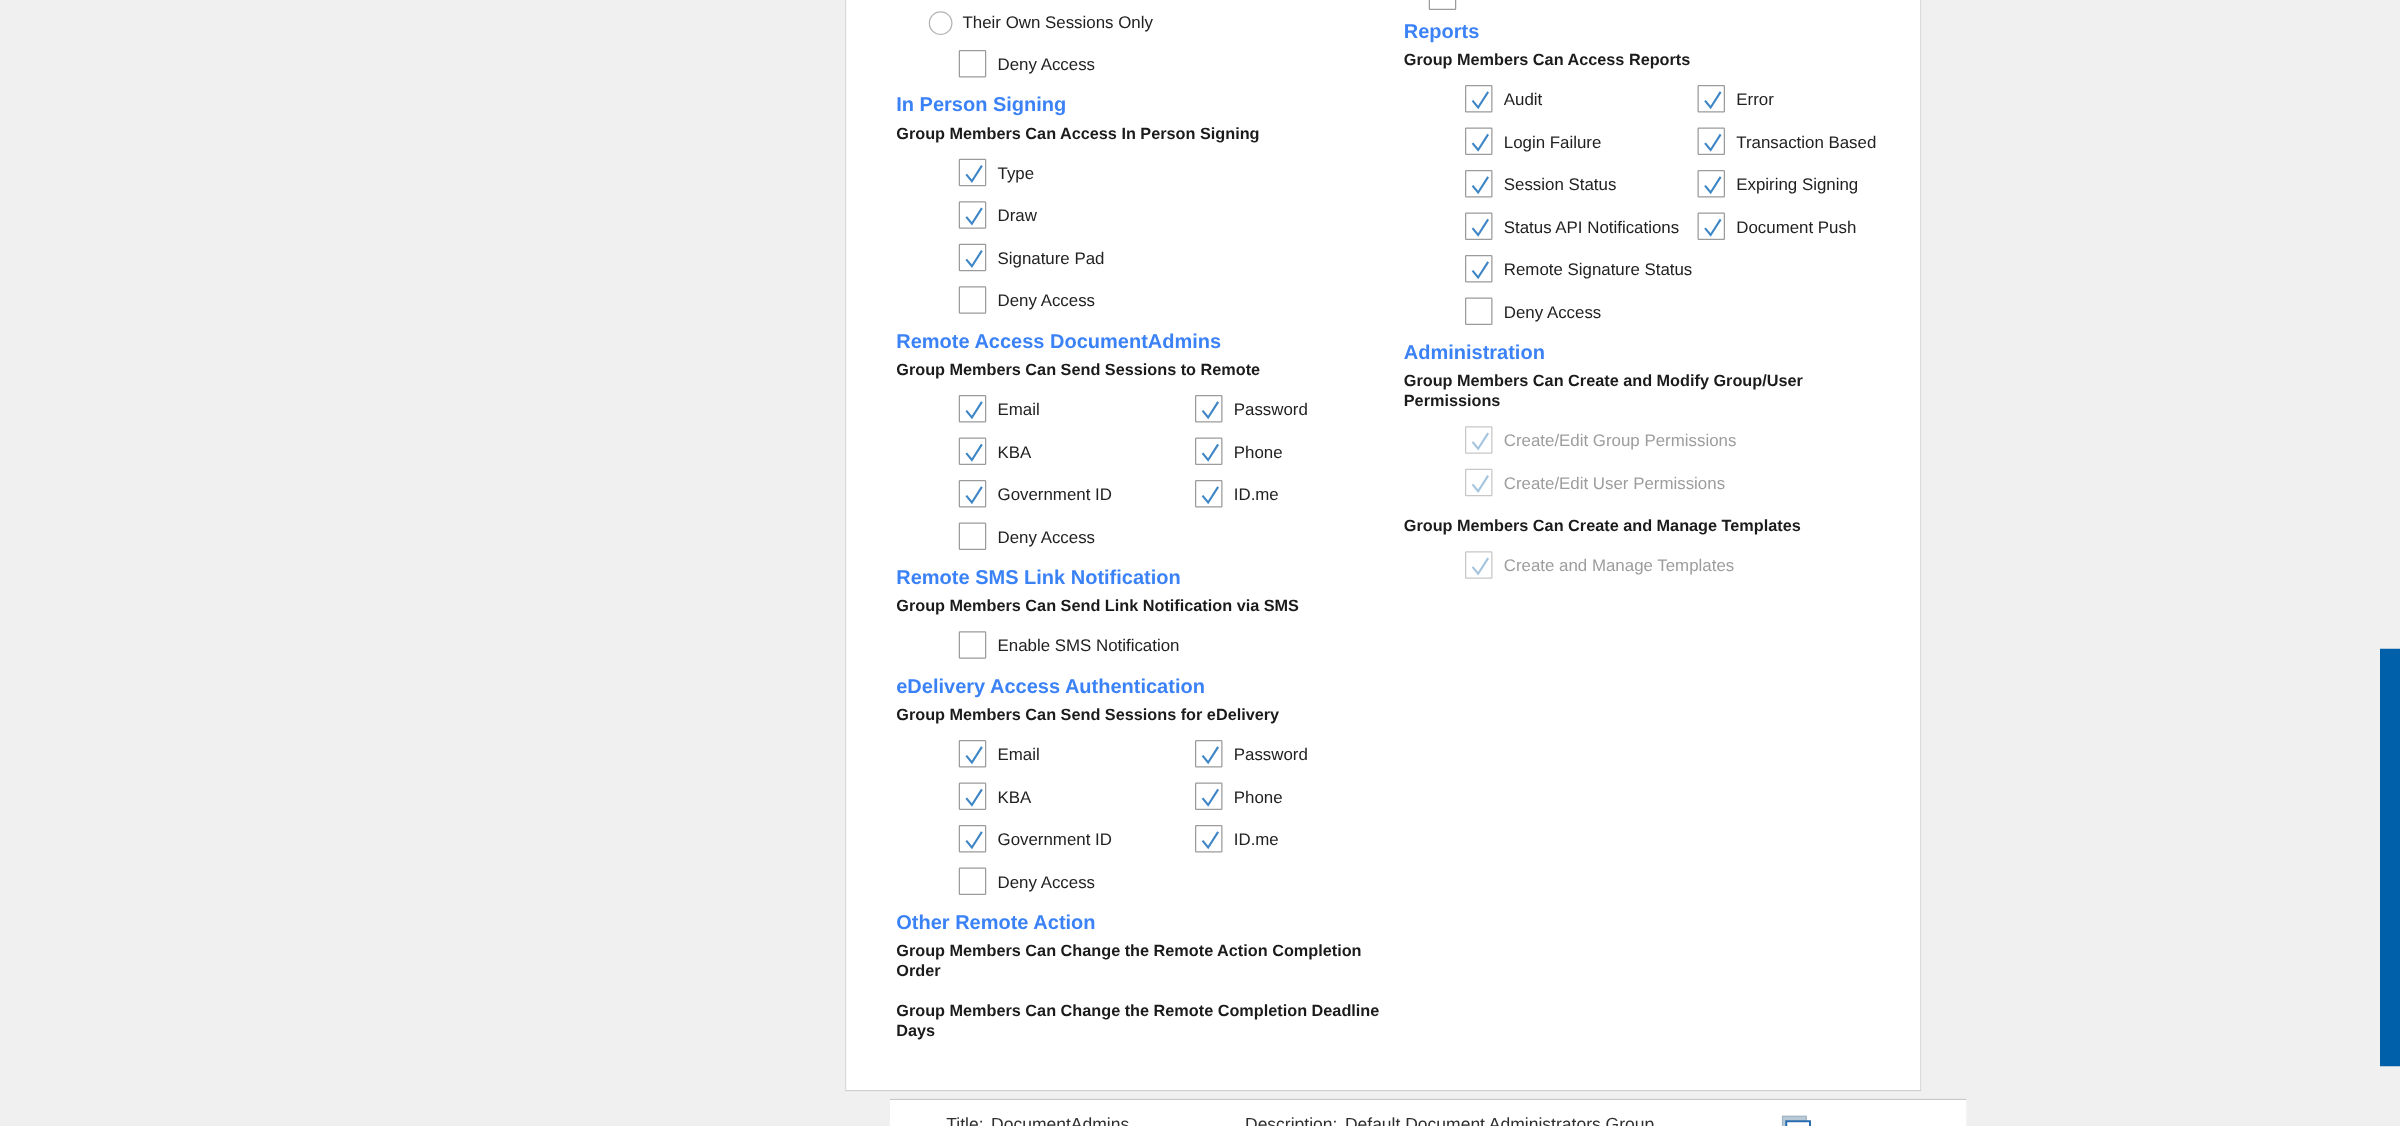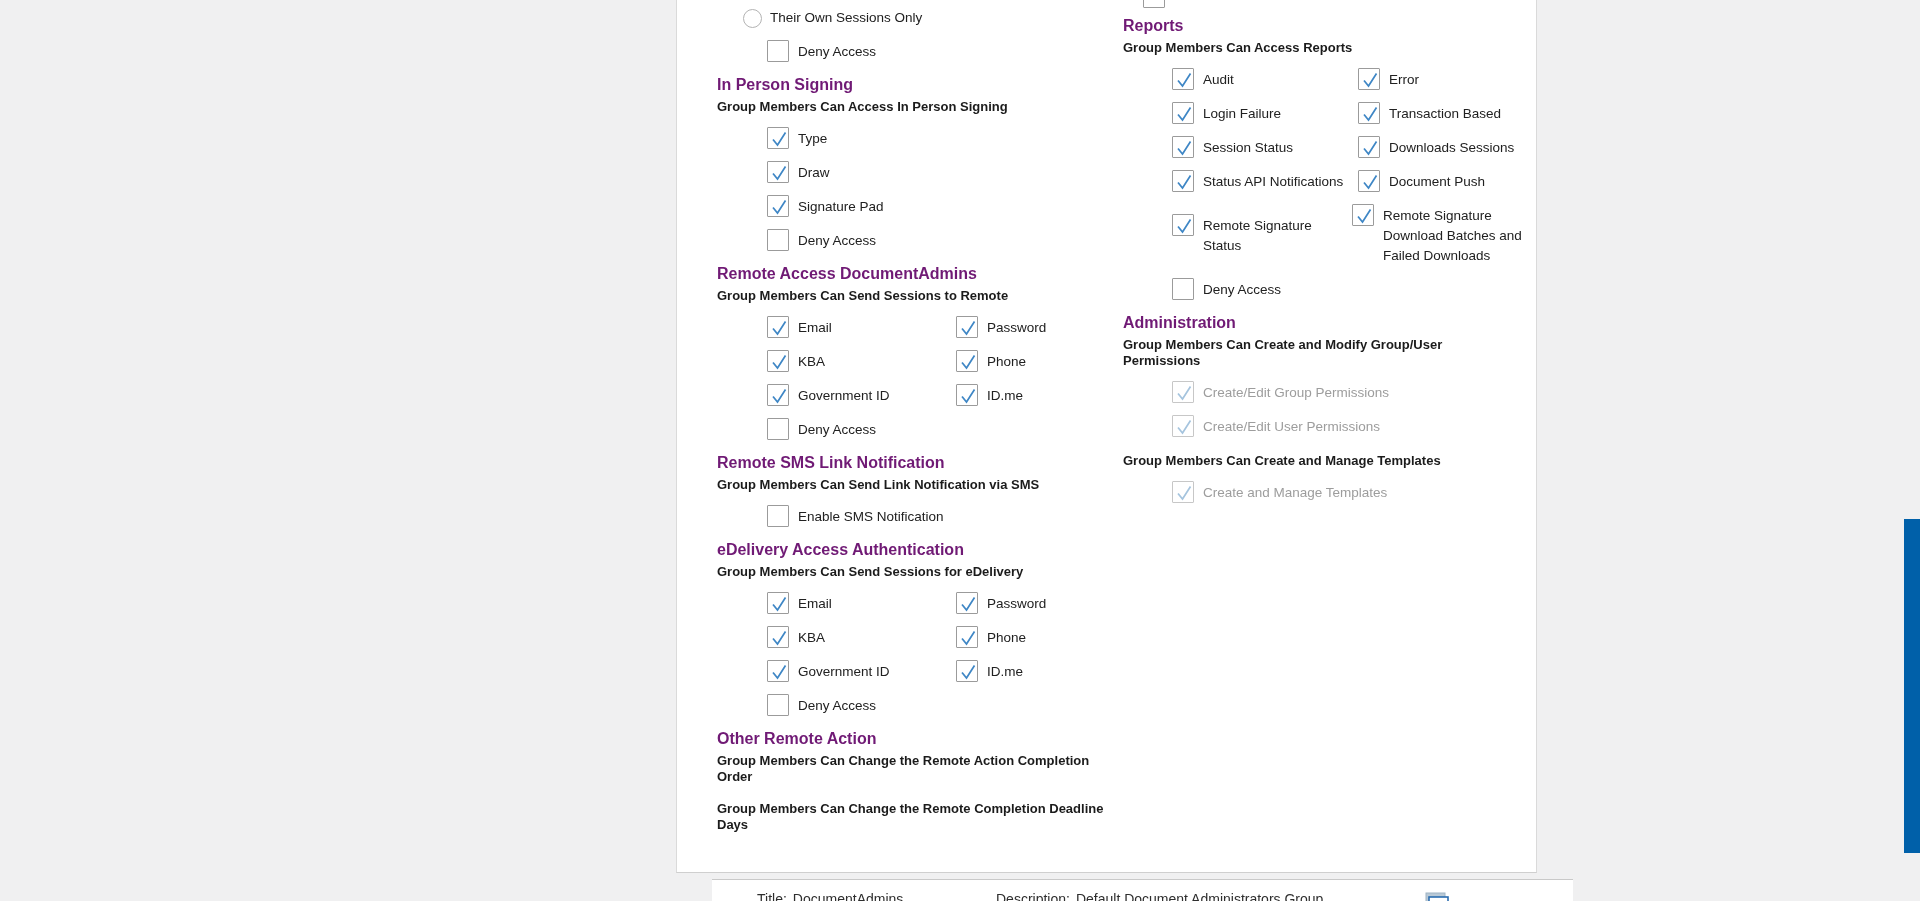--- a/index.html
+++ b/index.html
@@ -9,25 +9,25 @@
 
   
   .panel { position:absolute; left:676px; top:0; width:861px; height:873px;
     background:#ffffff; border-left:1px solid #dadada; border-right:1px solid #dadada;
     border-bottom:1px solid #cfcfcf; overflow:hidden; }
 
   .col { position:absolute; top:0; }
   .col-left  { left:40px;  width:400px; }
   .col-right { left:446px; width:400px; }
 
-  h2.sec { font-size:16px; line-height:20px; font-weight:bold; color:#701a75; margin-top:13px; }
+  h2.sec { font-size:16px; line-height:20px; font-weight:bold; color:#3b82f6; margin-top:13px; }
   h3.sub { font-size:13px; line-height:16px; font-weight:bold; color:#1b1b1b; margin-top:4px; }
   .col .row + h2.sec, .col .radio-row + .row { }
 
-  .row { display:flex; align-items:center; margin-top:12px; margin-left:21px;padding-left:29px; }
+  .row { display:flex; align-items:flex-end; margin-top:12px; margin-left:21px;padding-left:29px; }
   .col-right .row { margin-left:20px; }
   .row.two { }
   .cell { display:flex; align-items:flex-start; }
   .col-left  .cell.c1 { width:189px; }
   .col-right .cell.c1 { width:186px; }
 
   .cb { width:22px; height:22px; flex:0 0 22px; background:#fff;
     border:1px solid #9b9b9b; border-radius:1px; position:relative; cursor:pointer; }
   .cb svg { position:absolute; left:1px; top:1px; }
   .cb.dis { border-color:#c7c7c7; }
@@ -297,21 +297,21 @@
             </svg>
           </span>
         <span class="lbl">Session Status</span>
       </div>
       <div class="cell">
         <span class="cb">
             <svg width="20" height="20" viewBox="0 0 20 20">
               <path d="M4 10.5 L8.5 16 L16.5 3.5" fill="none" stroke="#3e86c5" stroke-width="1.7"></path>
             </svg>
           </span>
-        <span class="lbl">Downloads Sessions</span>
+        <span class="lbl">Expiring Signing</span>
       </div>
     </div>
     <div class="row two">
       <div class="cell c1">
         <span class="cb">
             <svg width="20" height="20" viewBox="0 0 20 20">
               <path d="M4 10.5 L8.5 16 L16.5 3.5" fill="none" stroke="#3e86c5" stroke-width="1.7"></path>
             </svg>
           </span>
         <span class="lbl">Status API Notifications</span>
@@ -326,28 +326,20 @@
       </div>
     </div>
     <div class="row two">
       <div class="cell c1">
         <span class="cb">
             <svg width="20" height="20" viewBox="0 0 20 20">
               <path d="M4 10.5 L8.5 16 L16.5 3.5" fill="none" stroke="#3e86c5" stroke-width="1.7"></path>
             </svg>
           </span>
         <span class="lbl">Remote Signature Status</span>
-      </div>
-      <div class="cell">
-        <span class="cb">
-            <svg width="20" height="20" viewBox="0 0 20 20">
-              <path d="M4 10.5 L8.5 16 L16.5 3.5" fill="none" stroke="#3e86c5" stroke-width="1.7"></path>
-            </svg>
-          </span>
-        <span class="lbl wrap">Remote Signature Download Batches and Failed Downloads</span>
       </div>
     </div>
     <div class="row">
       <span class="cb"></span>
       <span class="lbl">Deny Access</span>
     </div>
 
     <h2 class="sec">Administration</h2>
     <h3 class="sub">Group Members Can Create and Modify Group/User Permissions</h3>
     <div class="row">

